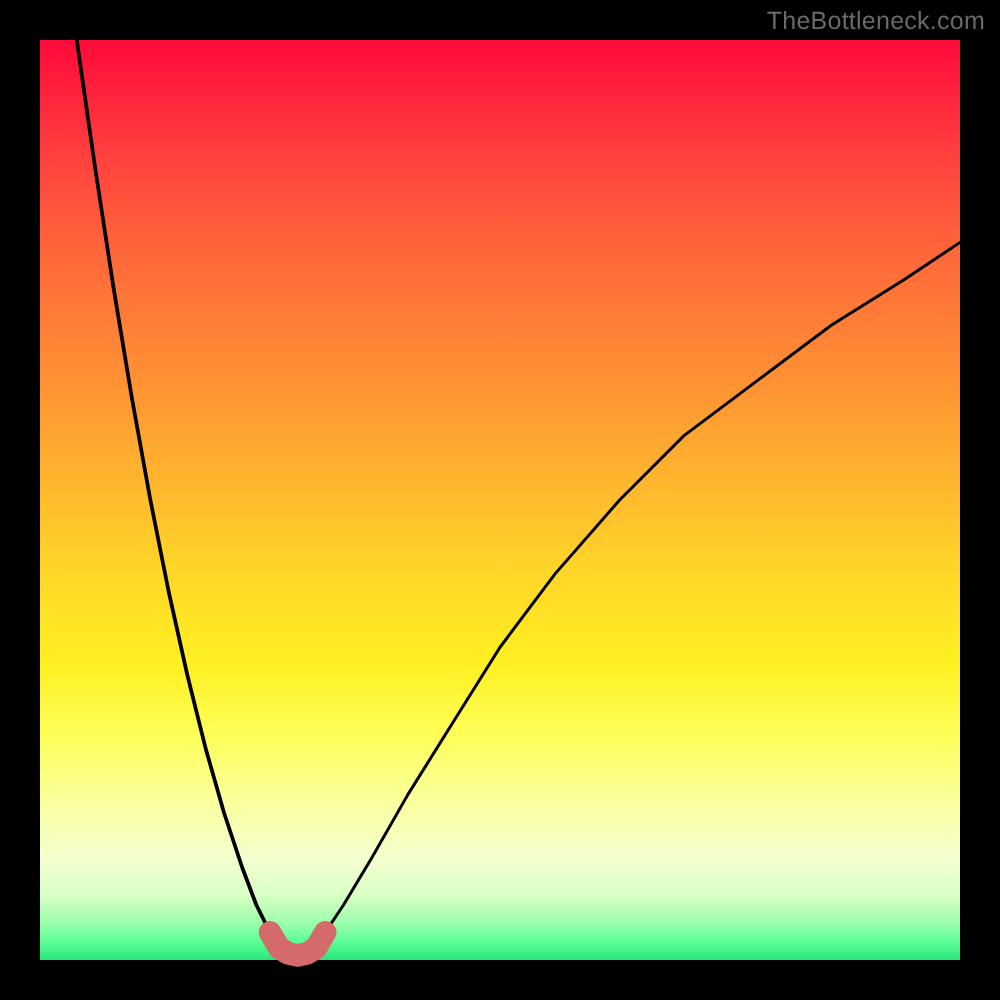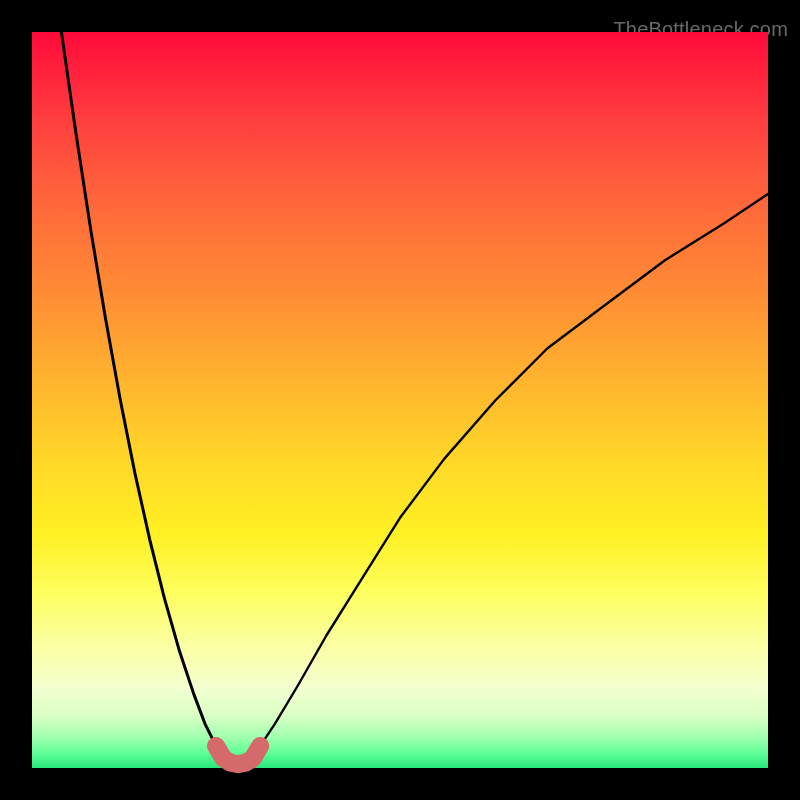--- a/index.html
+++ b/index.html
@@ -29,21 +29,21 @@
       #fbffa0 83%,
       #f4ffd0 89%,
       #d8ffc4 93%,
       #9cffad 96%,
       #5cff95 98%,
       #28e67b 100%
     );
   }
   .watermark {
     position: absolute;
-    top: 18px;
+    top: 6px;
     right: 12px;
     color: #6a6a6a;
     font-size: 20px;
     letter-spacing: 0.2px;
     user-select: none;
   }
   svg.curve-layer {
     position: absolute;
     left: 0;
     top: 0;

